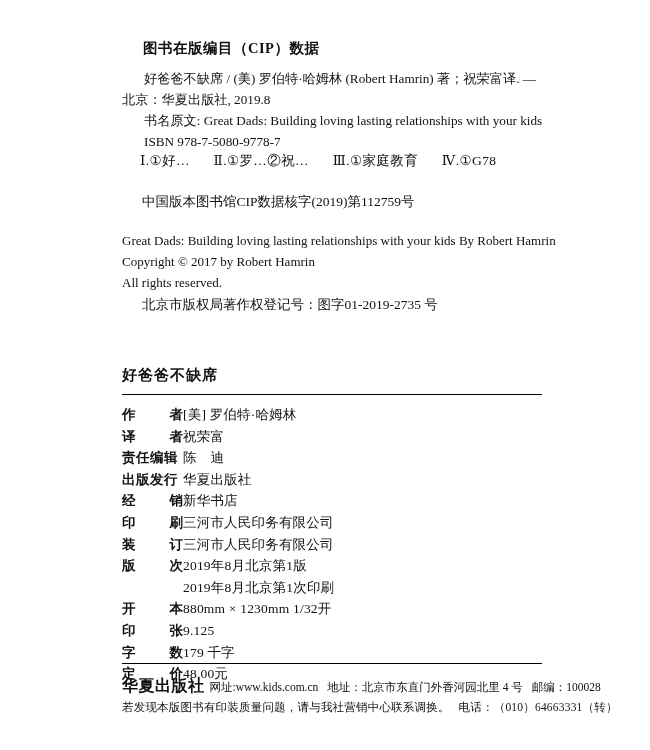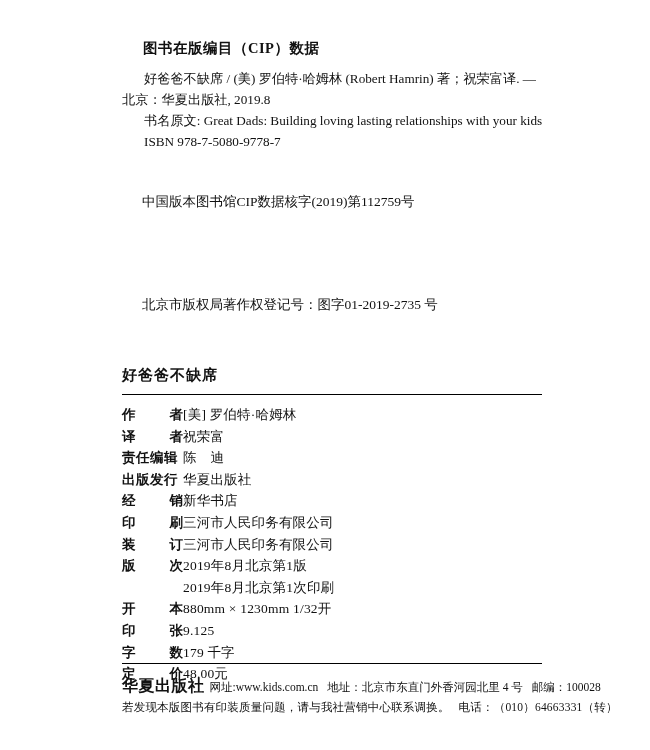--- a/index.html
+++ b/index.html
@@ -174,23 +174,34 @@
 
   <div class="cip-heading">图书在版编目（CIP）数据</div>
 
   <div class="cip-block">
     <div class="cip-line indent">好爸爸不缺席 / (美) 罗伯特·哈姆林 (Robert Hamrin) 著；祝荣富译. —</div>
     <div class="cip-line">北京：华夏出版社, 2019.8</div>
     <div class="cip-line indent">书名原文: Great Dads: Building loving lasting relationships with your kids</div>
     <div class="cip-line indent">ISBN 978-7-5080-9778-7</div>
   </div>
 
+  <div class="cip-class">
+    <span class="seg">Ⅰ.①好…</span>
+    <span class="seg">Ⅱ.①罗…②祝…</span>
+    <span class="seg">Ⅲ.①家庭教育</span>
+    <span class="seg">Ⅳ.①G78</span>
+  </div>
 
   <div class="cip-nucleus">中国版本图书馆CIP数据核字(2019)第112759号</div>
 
+  <div class="copyright-block">
+    <div>Great Dads: Building loving lasting relationships with your kids By Robert Hamrin</div>
+    <div>Copyright © 2017 by Robert Hamrin</div>
+    <div>All rights reserved.</div>
+  </div>
 
   <div class="registration">北京市版权局著作权登记号：图字01-2019-2735 号</div>
 
   <div class="book-title">好爸爸不缺席</div>
 
   <div class="rule rule-top"></div>
 
   <div class="details">
       <div class="detail-row">
         <div class="detail-label">

